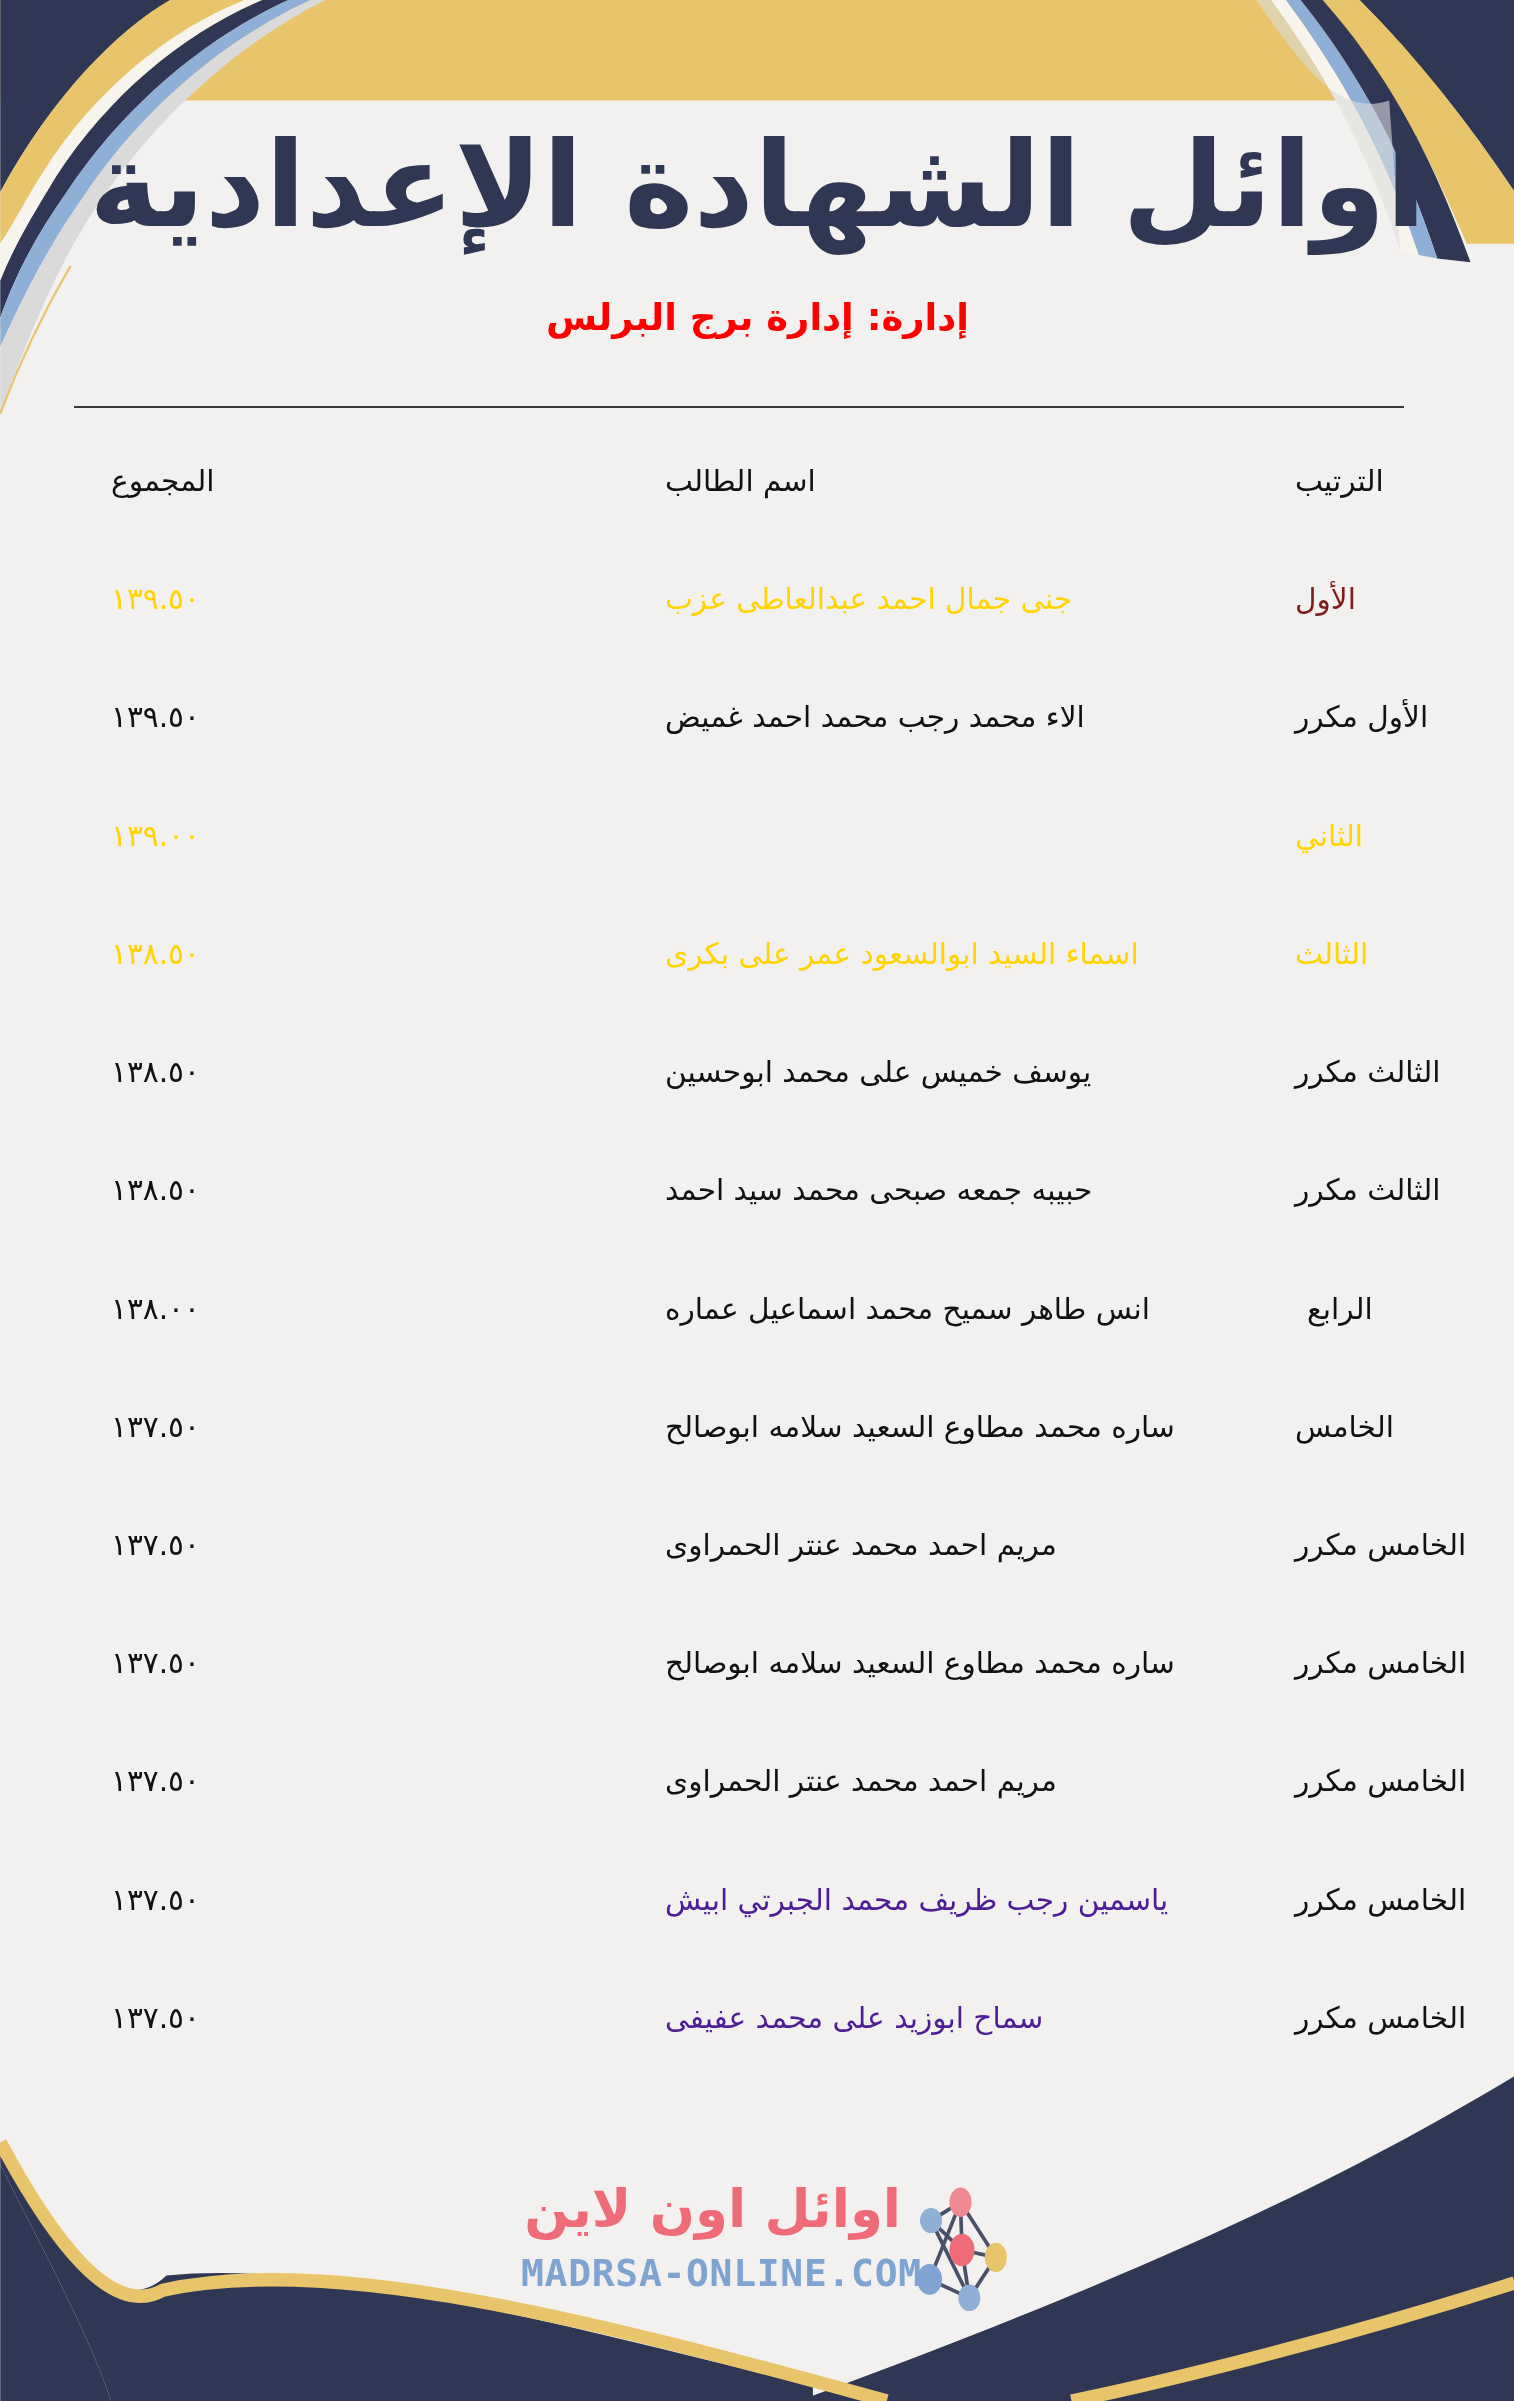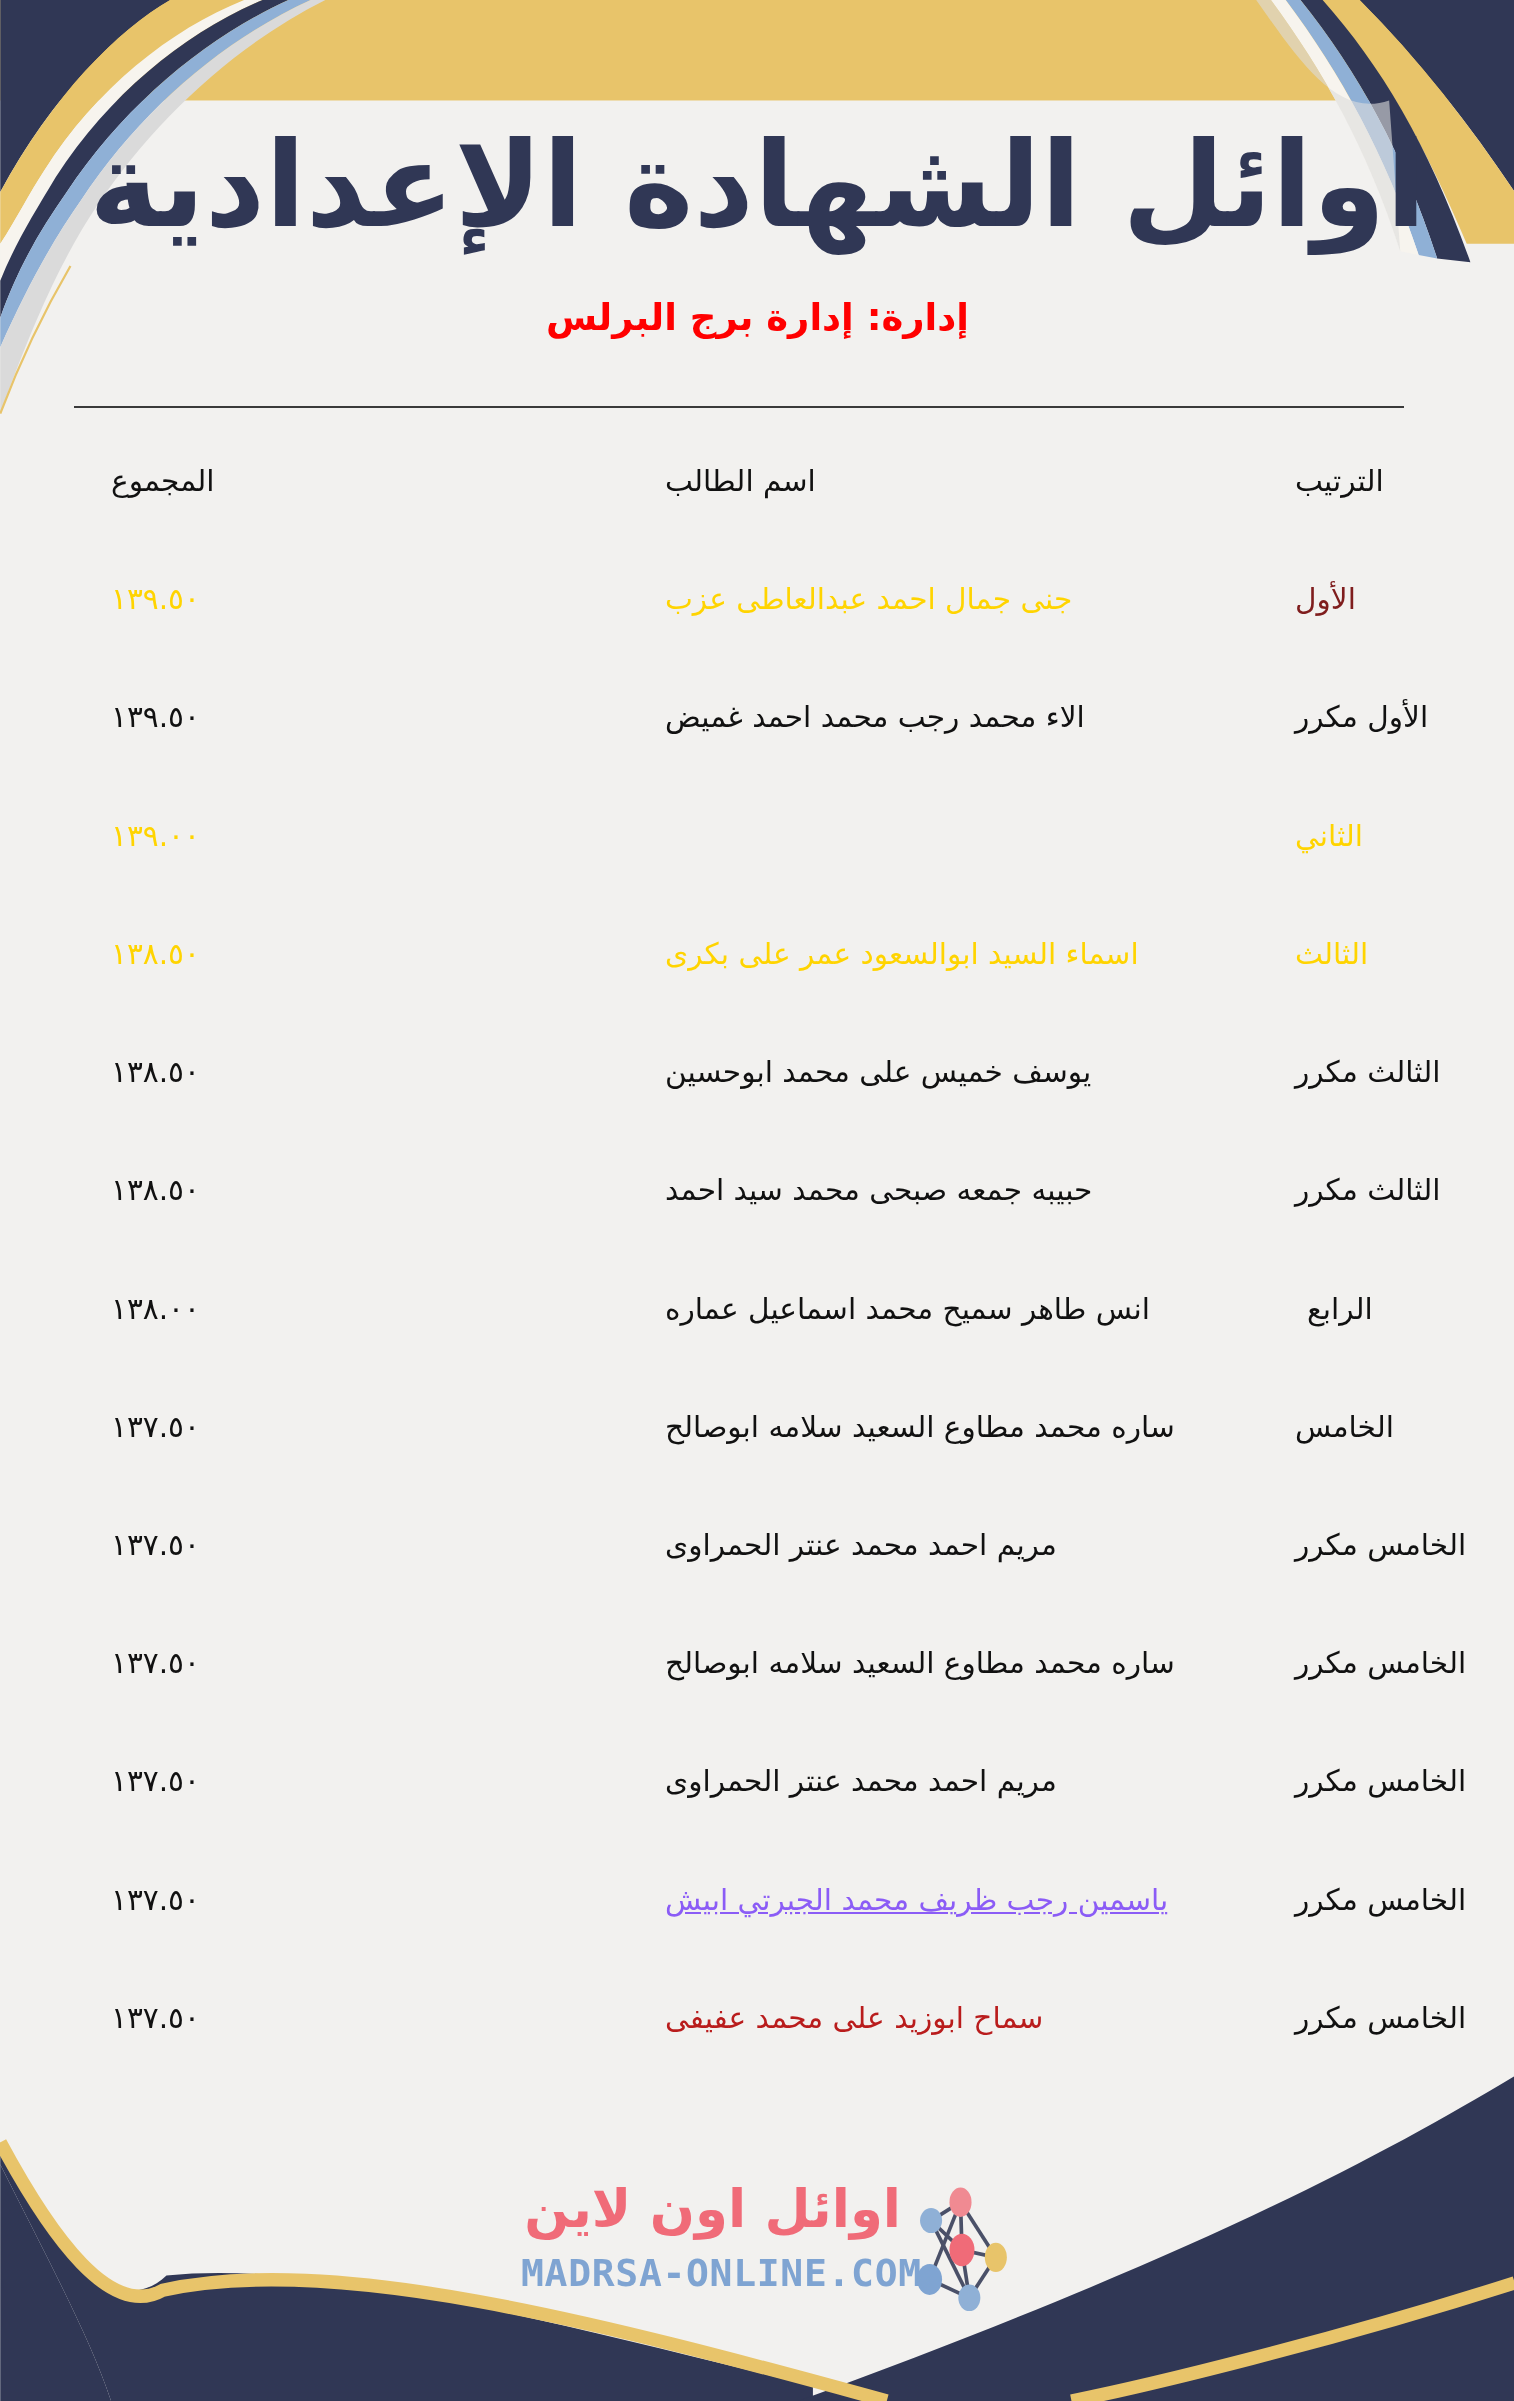--- a/index.html
+++ b/index.html
@@ -110,26 +110,26 @@
         <span class="cell c-name" style="color: rgb(17, 17, 17);">ساره محمد مطاوع السعيد سلامه ابوصالح</span>
         <span class="cell c-score" style="color: rgb(17, 17, 17);">١٣٧.٥٠</span>
       </div>
       <div class="row" style="top: 1736px;">
         <span class="cell c-rank" style="color: rgb(17, 17, 17);">الخامس مكرر</span>
         <span class="cell c-name" style="color: rgb(17, 17, 17);">مريم احمد محمد عنتر الحمراوى</span>
         <span class="cell c-score" style="color: rgb(17, 17, 17);">١٣٧.٥٠</span>
       </div>
       <div class="row" style="top: 1855px;">
         <span class="cell c-rank" style="color: rgb(17, 17, 17);">الخامس مكرر</span>
-        <span class="cell c-name" style="color: #8b5cf6; text-decoration: underline;">ياسمين رجب ظريف محمد الجبرتي ابيش</span>
+        <span class="cell c-name" style="color: #4c1d95;">ياسمين رجب ظريف محمد الجبرتي ابيش</span>
         <span class="cell c-score" style="color: rgb(17, 17, 17);">١٣٧.٥٠</span>
       </div>
       <div class="row" style="top: 1973px;">
         <span class="cell c-rank" style="color: rgb(17, 17, 17);">الخامس مكرر</span>
-        <span class="cell c-name" style="color: #b91c1c;">سماح ابوزيد على محمد عفيفى</span>
+        <span class="cell c-name" style="color: #4c1d95;">سماح ابوزيد على محمد عفيفى</span>
         <span class="cell c-score" style="color: rgb(17, 17, 17);">١٣٧.٥٠</span>
       </div>
     </div>
 </div>
 
 <div class="logo">
   <div class="logo-ar">اوائل اون لاين</div>
   <div class="logo-en">MADRSA-ONLINE.COM</div>
   <svg class="logo-icon" viewBox="0 0 140 170" xmlns="http://www.w3.org/2000/svg">
     <g stroke="#4a5068" stroke-width="5" fill="none">

